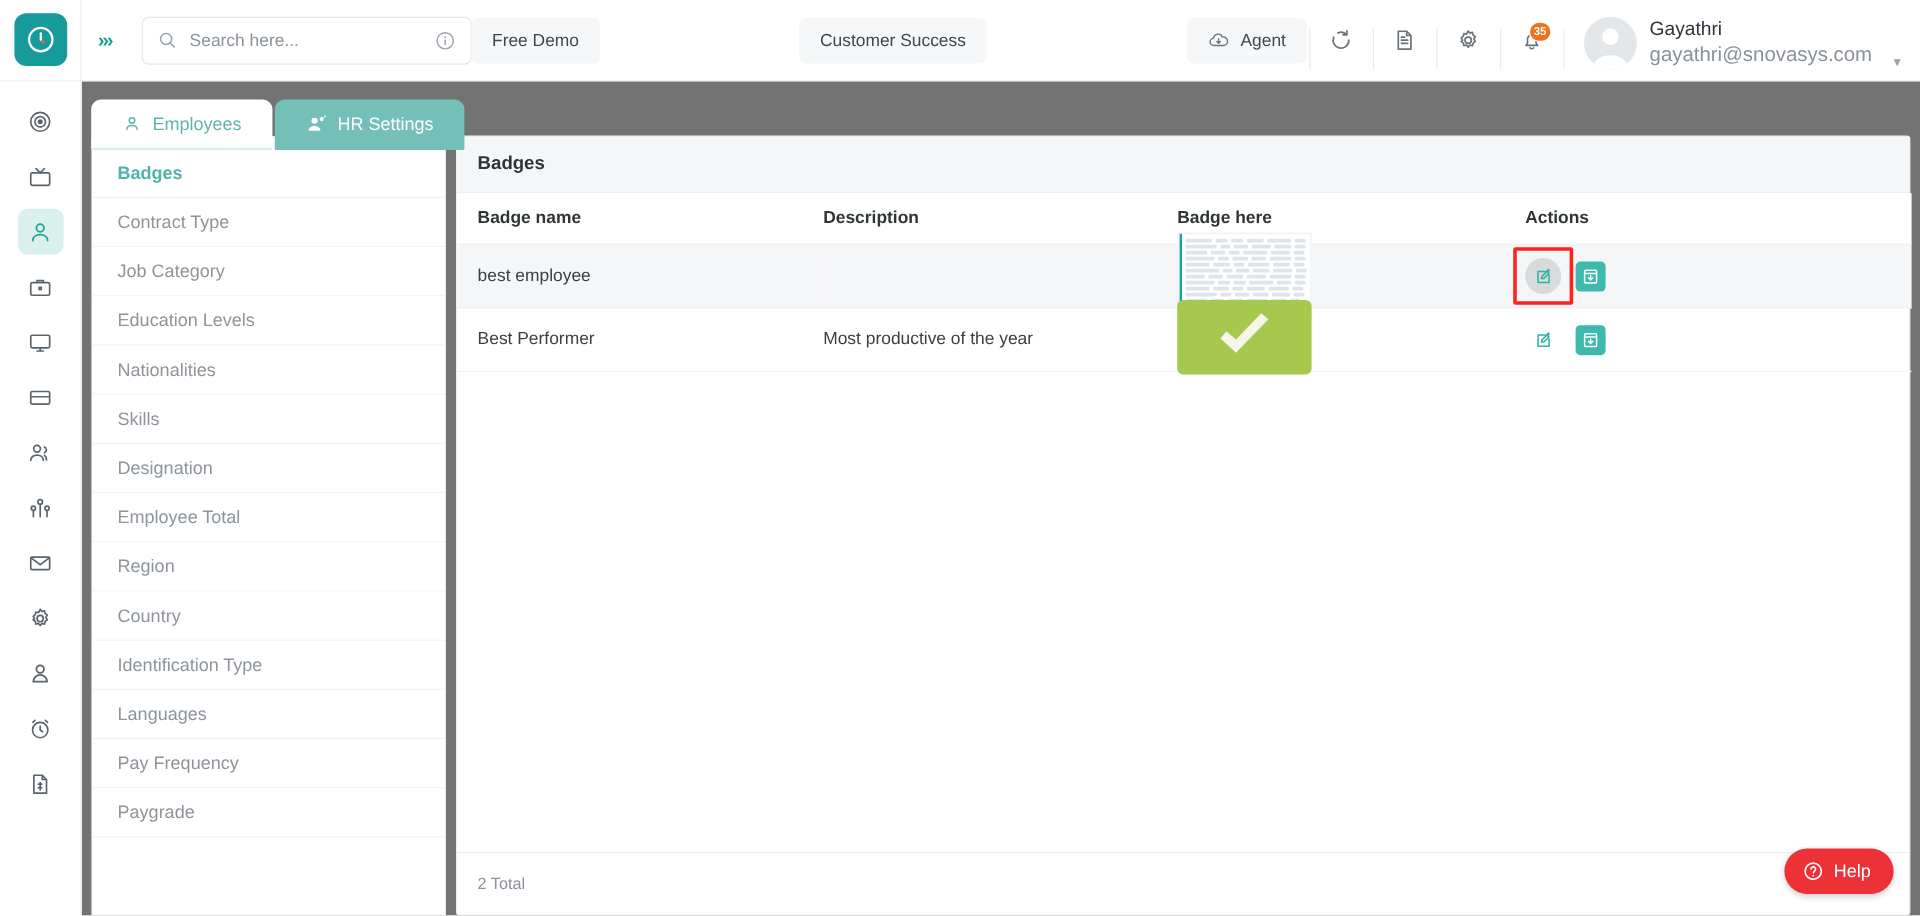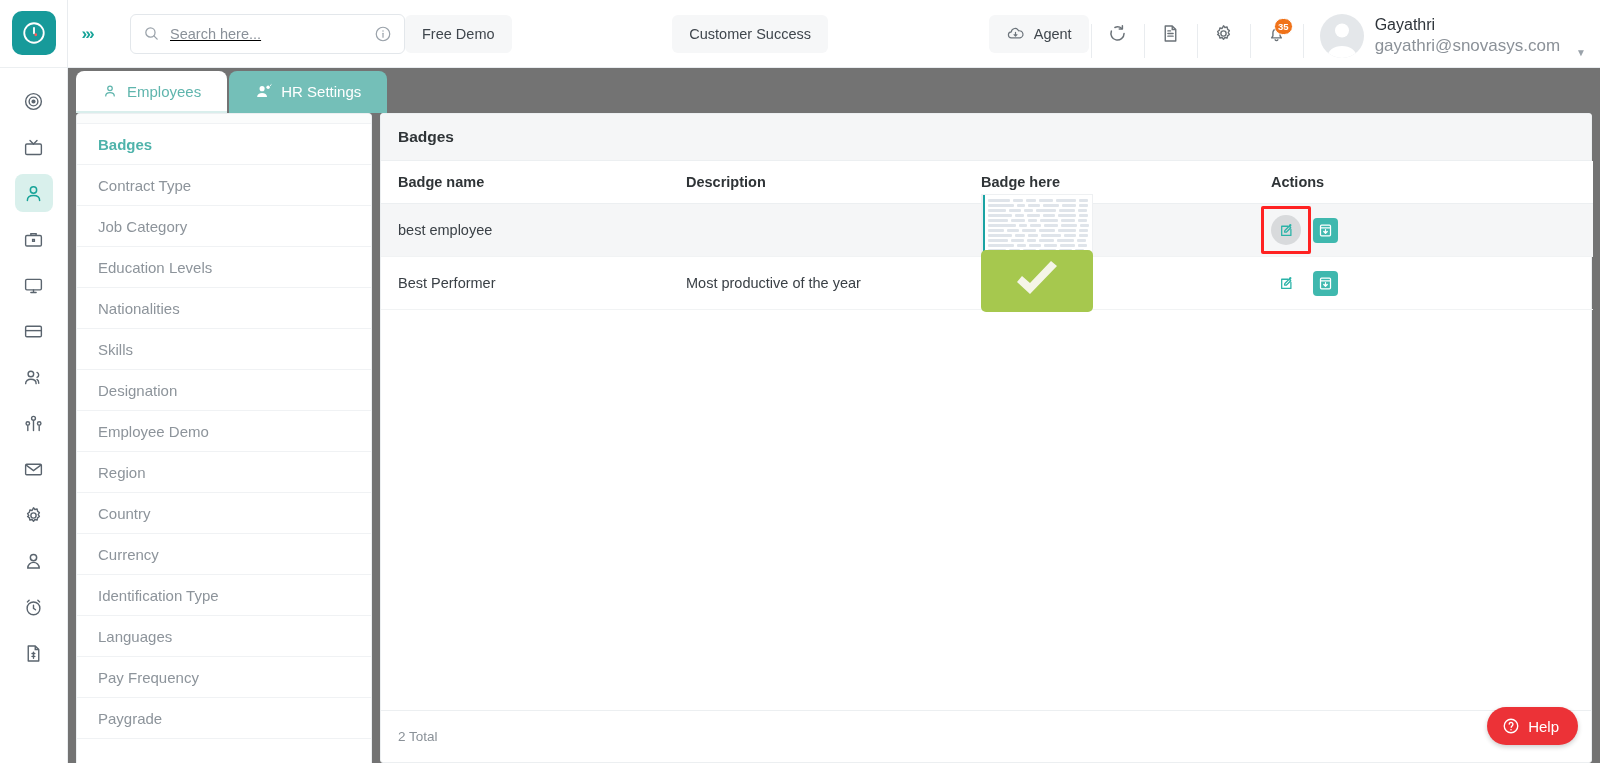--- a/index.html
+++ b/index.html
@@ -38,25 +38,24 @@
     position: absolute; left: 68px; top: 0; width: 1532px; height: 68px;
     background: #fff; border-bottom: 1px solid #e9ecef;
     display: flex; align-items: center;
   }
   .chev {
     margin-left: 0px; width: 38px; text-align: center;
     color: #17a398; font-size: 17px; font-weight: 700; letter-spacing: -2px;
     cursor: pointer; user-select: none;
   }
   .searchbox {
-    margin-left: 24px; width: 275px; height: 40px;
+    margin-left: 12px; width: 275px; height: 40px;
     border: 1px solid #e3e7eb; border-radius: 6px;
     display: flex; align-items: center; padding: 0 12px; gap: 10px;
     background: #fff;
-    text-decoration: underline;
   }
   .searchbox input {
     border: none; outline: none; flex: 1; font-size: 14.5px;
     color: #4a4f55; font-family: "Liberation Sans", sans-serif;
     background: transparent;
   }
   .searchbox input::placeholder { color: #8a9199; }
   .ic-gray { color: #9aa2aa; display: flex; align-items: center; }
 
   .top-center {
@@ -85,21 +84,21 @@
   .avatar {
     width: 44px; height: 44px; border-radius: 50%; background: #e4e7ea;
     display: flex; align-items: flex-end; justify-content: center; overflow: hidden;
   }
   .pname { font-size: 16px; color: #2e343a; line-height: 1.25; }
   .pmail { font-size: 17px; color: #8b9198; line-height: 1.25; }
   .caret { color: #9aa2aa; font-size: 10px; padding: 0 14px 0 10px; cursor: pointer; }
 
   
   .tabstrip {
-    position: absolute; left: 76px; top: 68px; height: 45px;
+    position: absolute; left: 76px; top: 80px; height: 45px;
     display: flex; align-items: flex-end; gap: 2px; z-index: 5;
   }
   .tab {
     height: 42px; padding: 0 26px; border-radius: 8px 8px 0 0;
     background: #fff; color: #5fb5ad; font-size: 15px;
     display: flex; align-items: center; gap: 9px; cursor: pointer;
     border-bottom: 2px solid #d9eeec;
   }
   .tab.active { background: #74bfb8; color: #ffffff; border-bottom: 2px solid #74bfb8; }
 
@@ -430,24 +429,23 @@
 
   <div class="sidelist">
     <div class="sl-scrollcap"></div>
     <div class="sl-item active">Badges</div>
     <div class="sl-item">Contract Type</div>
     <div class="sl-item">Job Category</div>
     <div class="sl-item">Education Levels</div>
     <div class="sl-item">Nationalities</div>
     <div class="sl-item">Skills</div>
     <div class="sl-item">Designation</div>
-    <div class="sl-item">Employee Demo</div>
+    <div class="sl-item">Employee Total</div>
     <div class="sl-item">Region</div>
     <div class="sl-item">Country</div>
-    <div class="sl-item">Currency</div>
     <div class="sl-item">Identification Type</div>
     <div class="sl-item">Languages</div>
     <div class="sl-item">Pay Frequency</div>
     <div class="sl-item">Paygrade</div>
   </div>
 
   <div class="card">
     <div class="card-head">
       <div class="card-title">Badges</div>
     </div>

